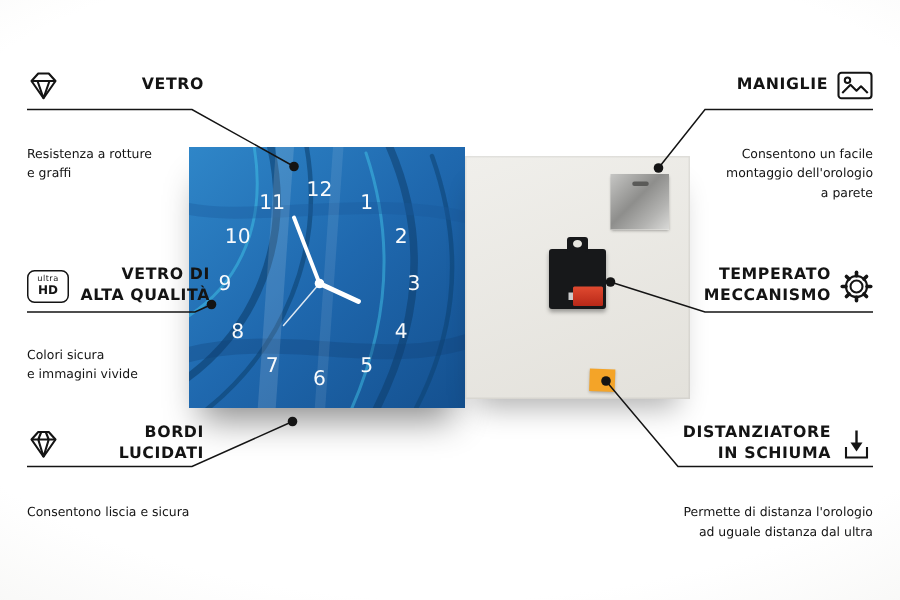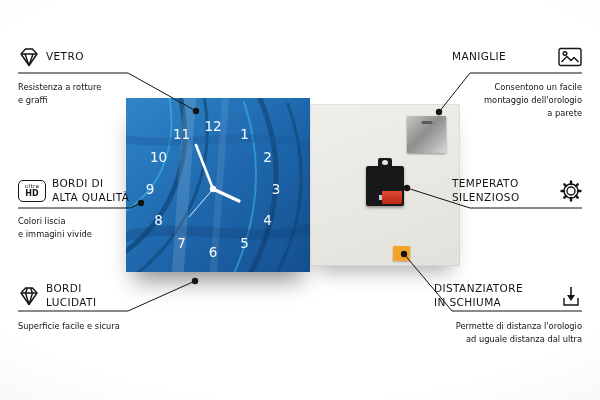--- a/index.html
+++ b/index.html
@@ -30,23 +30,23 @@
   .battery{position:absolute;right:2px;bottom:2px;width:20px;height:13px;
     background:linear-gradient(#e04a30,#b82818);border-radius:1px;}
   .battery .tip{position:absolute;left:-3px;top:4px;width:3px;height:5px;background:#cccccc;}
   .foam{position:absolute;left:83px;top:142px;width:17px;height:15px;
     background:#f4a428;transform:rotate(2deg);box-shadow:0 1px 2px rgba(0,0,0,.25);}
   
   .leader-svg{position:absolute;left:0;top:0;width:600px;height:400px;z-index:5;pointer-events:none;}
   
   .feature{position:absolute;z-index:6;}
   .f-header{display:flex;align-items:center;gap:6px;height:30px;}
-  .f-title{flex:1;text-align:left;font-weight:normal;font-size:10.5px;letter-spacing:.4px;line-height:1.3;}
+  .f-title{flex:1;text-align:right;font-weight:bold;font-size:10.5px;letter-spacing:.4px;line-height:1.3;}
   .f-title .t{display:block;}
-  .f-desc{font-size:8.3px;line-height:1.55;margin-top:9px;}
+  .f-desc{font-size:8.3px;line-height:1.55;margin-top:24px;}
   .f-desc .d{display:block;}
   .feature.right .f-desc{text-align:right;}
   .icon{flex:none;display:inline-flex;align-items:center;justify-content:center;}
   .uhd{flex:none;width:26px;height:20px;border:1.5px solid #141414;border-radius:5px;
     display:flex;flex-direction:column;align-items:center;justify-content:center;line-height:1;}
   .uhd-top{font-size:5.5px;letter-spacing:.3px;}
   .uhd-bottom{font-size:8px;font-weight:bold;}
 </style>
 </head>
 <body>
@@ -152,45 +152,45 @@
     </div>
   </div>
 
   <div class="feature left" style="left:18px;top:176px;width:122px;">
     <div class="f-header">
       <span class="uhd">
         <span class="uhd-top">ultra</span>
         <span class="uhd-bottom">HD</span>
       </span>
       <span class="f-title">
-        <span class="t">BORDI DI</span>
+        <span class="t">VETRO DI</span>
         <span class="t">ALTA QUALITÀ</span>
       </span>
     </div>
     <div class="f-desc">
-      <span class="d">Colori liscia</span>
+      <span class="d">Colori sicura</span>
       <span class="d">e immagini vivide</span>
     </div>
   </div>
 
   <div class="feature left" style="left:18px;top:281px;width:130px;">
     <div class="f-header" style="width:118px;">
       <span class="icon">
         <svg width="22" height="22" viewBox="0 0 22 22" fill="none" stroke="#141414" stroke-width="1.4" stroke-linejoin="round">
           <path d="M3,8 L7.5,3 H14.5 L19,8 L11,19.5 Z"></path>
           <path d="M3,8 H19 M11,19.5 L7.5,8 L9.5,3 M11,19.5 L14.5,8 L12.5,3"></path>
         </svg>
       </span>
       <span class="f-title">
         <span class="t">BORDI</span>
         <span class="t">LUCIDATI</span>
       </span>
     </div>
     <div class="f-desc">
-      <span class="d">Superficie facile e sicura</span>
+      <span class="d">Consentono liscia e sicura</span>
     </div>
   </div>
 
   <div class="feature right" style="right:18px;top:42px;width:130px;">
     <div class="f-header">
       <span class="f-title">
         <span class="t">MANIGLIE</span>
       </span>
       <span class="icon">
         <svg width="24" height="20" viewBox="0 0 24 20" fill="none" stroke="#141414" stroke-width="1.4" stroke-linejoin="round">
@@ -204,21 +204,21 @@
       <span class="d">Consentono un facile</span>
       <span class="d">montaggio dell'orologio</span>
       <span class="d">a parete</span>
     </div>
   </div>
 
   <div class="feature right" style="right:18px;top:176px;width:130px;">
     <div class="f-header">
       <span class="f-title">
         <span class="t">TEMPERATO</span>
-        <span class="t">SILENZIOSO</span>
+        <span class="t">MECCANISMO</span>
       </span>
       <span class="icon">
         <svg width="22" height="22" viewBox="0 0 22 22" fill="none" stroke="#141414">
           <circle cx="11" cy="11" r="4" stroke-width="1.4"></circle>
           <circle cx="11" cy="11" r="7" stroke-width="1.4"></circle>
           <g stroke-width="2.4" stroke-linecap="round">
             <line x1="18" y1="11" x2="20.5" y2="11"></line>
             <line x1="15.95" y1="15.95" x2="17.7" y2="17.7"></line>
             <line x1="11" y1="18" x2="11" y2="20.5"></line>
             <line x1="6.05" y1="15.95" x2="4.3" y2="17.7"></line>

